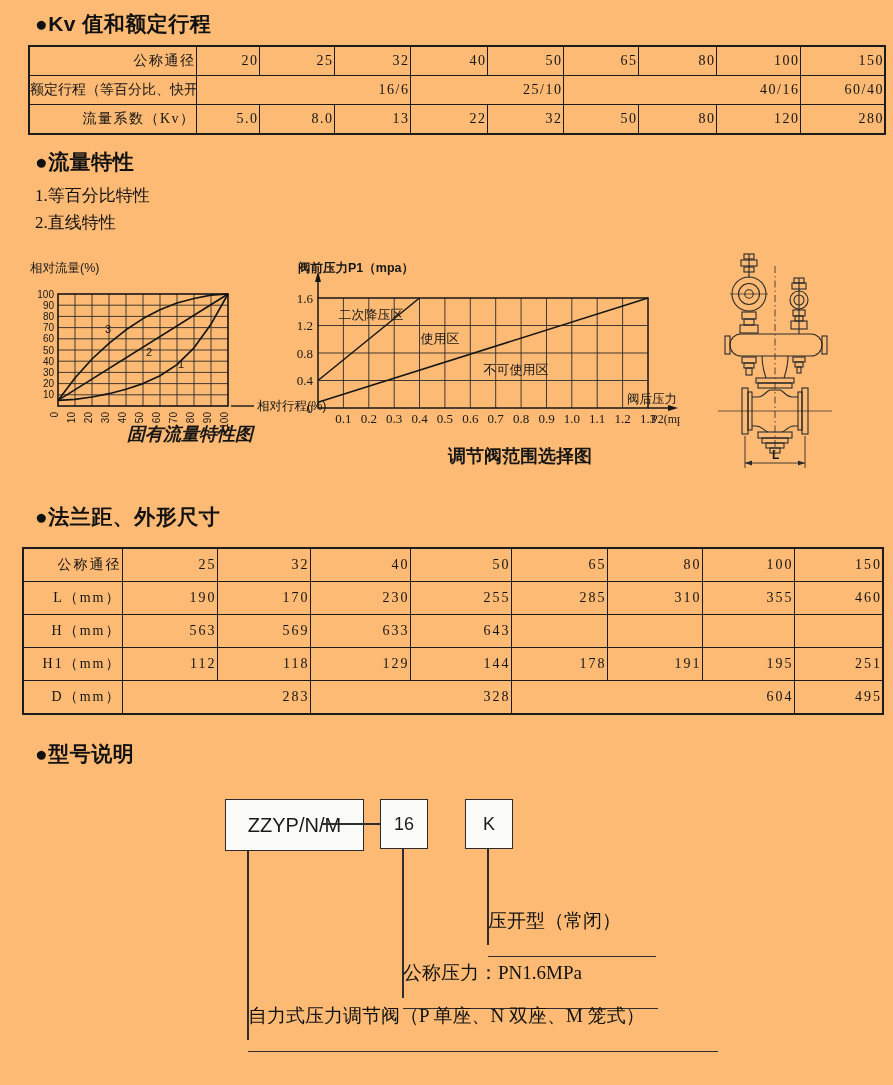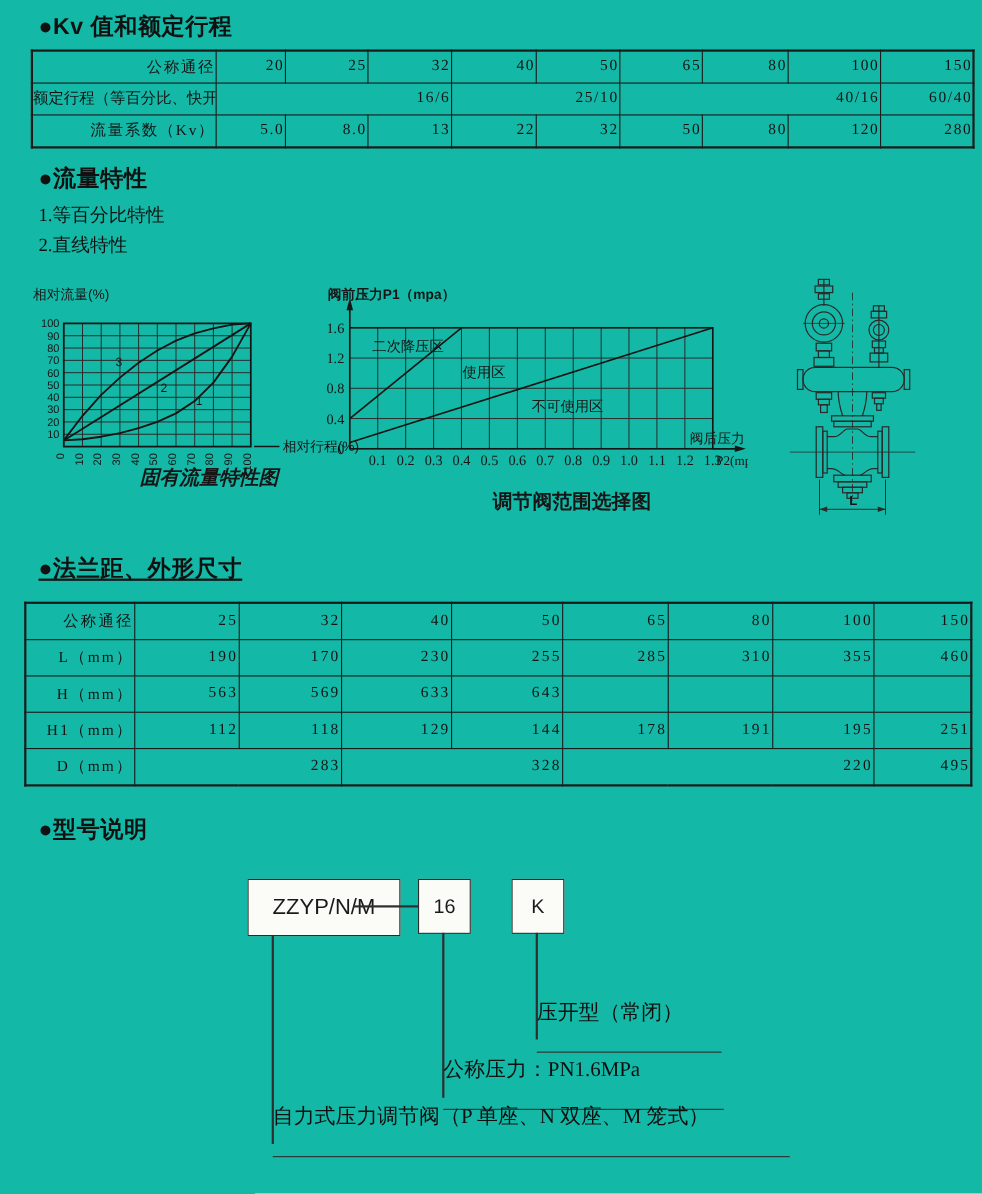--- a/index.html
+++ b/index.html
@@ -1,16 +1,16 @@
 <!DOCTYPE html>
 <html><head>
 <meta charset="utf-8">
 <style>
   html,body{margin:0;padding:0;background:#e8e8e6;}
-  #page{position:relative;width:893px;height:1085px;background:#14b8a6;overflow:hidden;
+  #page{position:relative;width:893px;height:1085px;background:#fdba74;overflow:hidden;
         font-family:"Liberation Serif",serif;color:#1c1c1c;}
   .abs{position:absolute;}
   .sec-title{font-family:"Liberation Sans",sans-serif;font-weight:bold;font-size:21px;
              color:#111;letter-spacing:0.5px;white-space:nowrap;}
   .list-item{font-size:17px;color:#111;white-space:nowrap;}
   .caption{font-family:"Liberation Sans",sans-serif;font-weight:bold;font-size:18px;
            color:#161616;text-align:center;white-space:nowrap;}
   table.dt{border-collapse:collapse;table-layout:fixed;text-align:right;
            font-size:14px;color:#141414;}
   table.dt td{border:1.4px solid #1b1b1b;padding:0;height:28px;letter-spacing:1.5px;
@@ -245,21 +245,21 @@
         <line x1="45" y1="186" x2="45" y2="218"></line>
         <line x1="105" y1="186" x2="105" y2="218"></line>
         <line x1="45" y1="213" x2="105" y2="213"></line>
         <polygon points="45,213 52,210.5 52,215.5" fill="#2a2a2a" stroke="none"></polygon>
         <polygon points="105,213 98,210.5 98,215.5" fill="#2a2a2a" stroke="none"></polygon>
       </g>
     </g>
     <text x="72" y="209" font-size="12" font-weight="bold" font-family="Liberation Sans, sans-serif">L</text>
   </svg>
 
-  <div class="abs sec-title" style="left:35px;top:503px;text-decoration:underline;">●法兰距、外形尺寸</div>
+  <div class="abs sec-title" style="left:35px;top:503px;">●法兰距、外形尺寸</div>
 
   <table class="dt abs" id="dim-table" style="left:22px;top:547px;width:860px;">
     <colgroup>
         <col style="width:99px">
         <col style="width:95px">
         <col style="width:93px">
         <col style="width:100px">
         <col style="width:101px">
         <col style="width:96px">
         <col style="width:95px">
@@ -308,21 +308,21 @@
       <td>144</td>
       <td>178</td>
       <td>191</td>
       <td>195</td>
       <td>251</td>
     </tr>
     <tr>
       <td>D（mm）</td>
       <td colspan="2">283</td>
       <td colspan="2">328</td>
-      <td colspan="3">220</td>
+      <td colspan="3">604</td>
       <td>495</td>
     </tr>
     </tbody>
   </table>
 
   <div class="abs sec-title" style="left:35px;top:740px;">●型号说明</div>
 
   <div class="abs mbox" style="left:183px;top:799px;width:137px;height:50px;line-height:50px;font-size:20px;margin-left:42px;">ZZYP/N/M</div>
   <div class="abs mline" style="left:321px;top:823px;width:59px;height:2px;"></div>
   <div class="abs mbox" style="left:380px;top:799px;width:46px;height:48px;line-height:48px;font-size:18px;">16</div>

